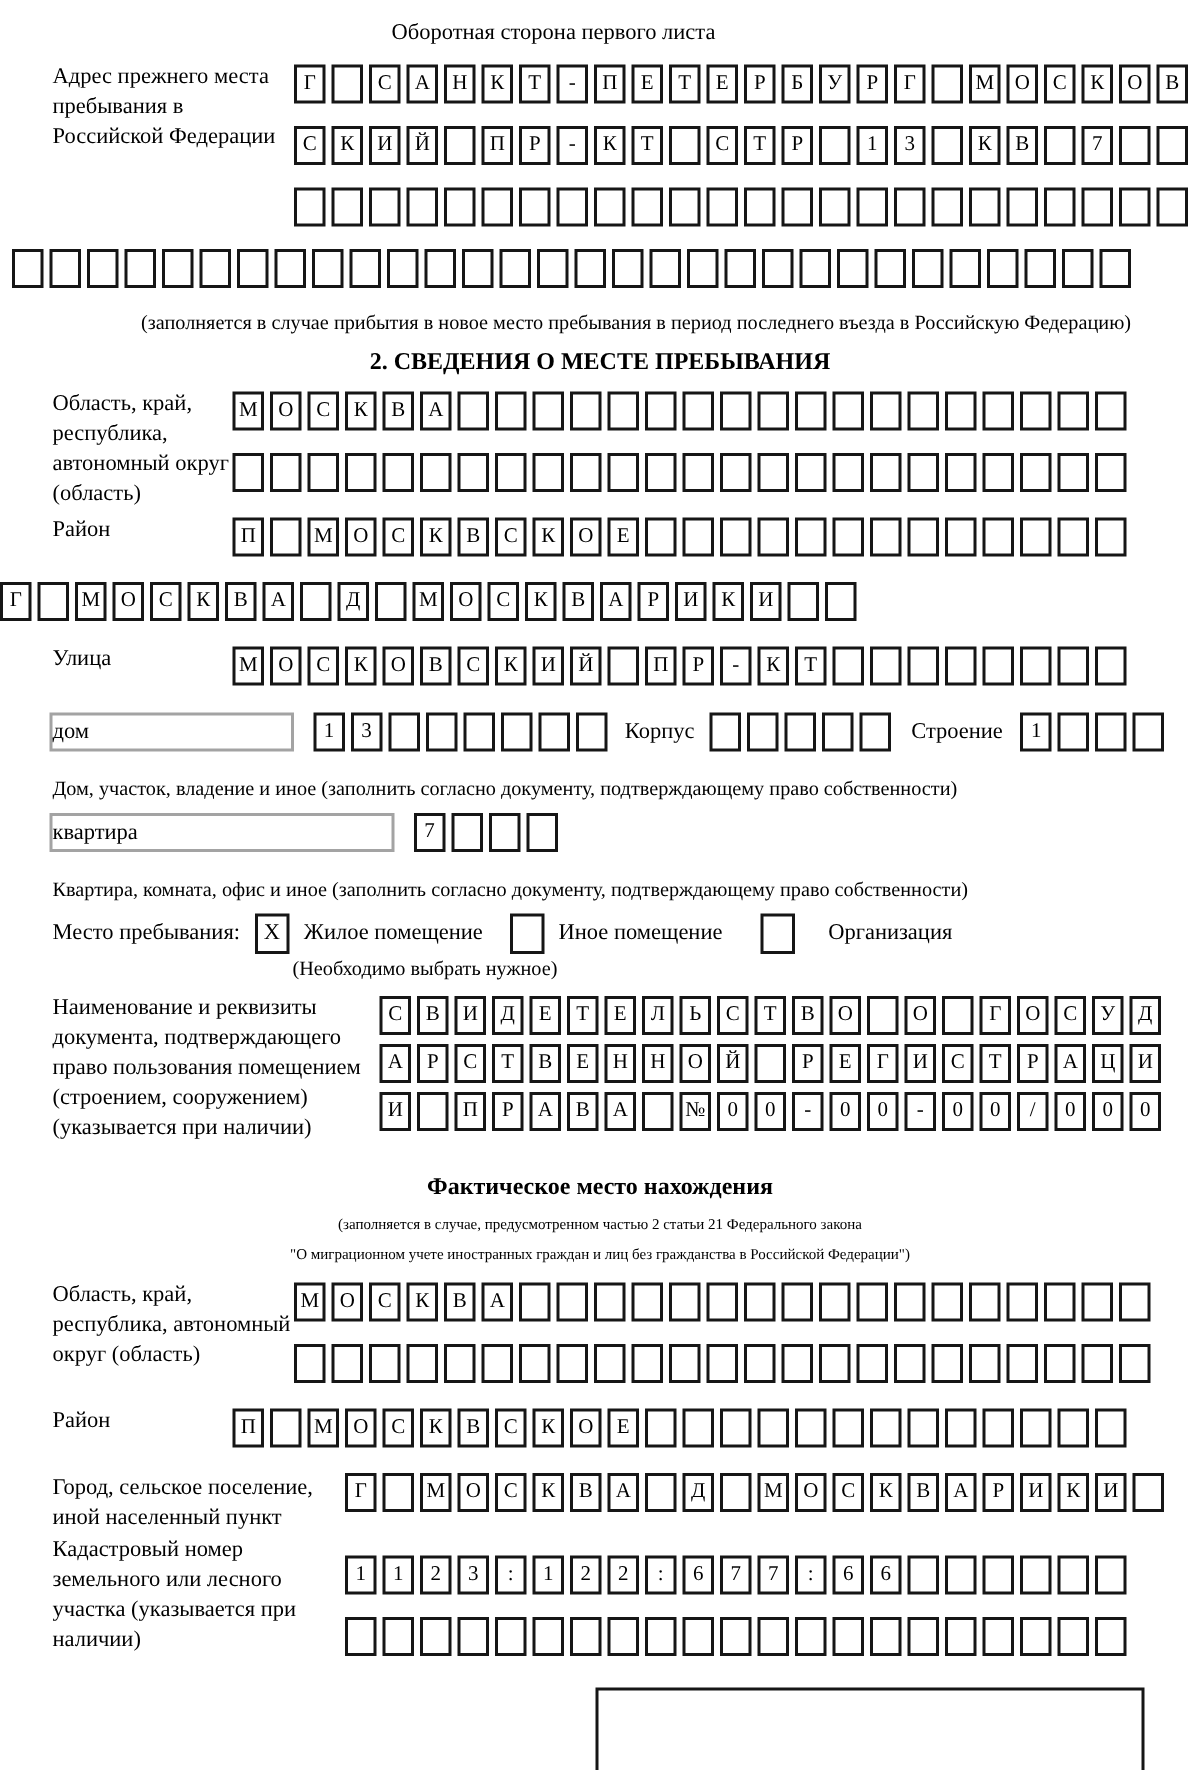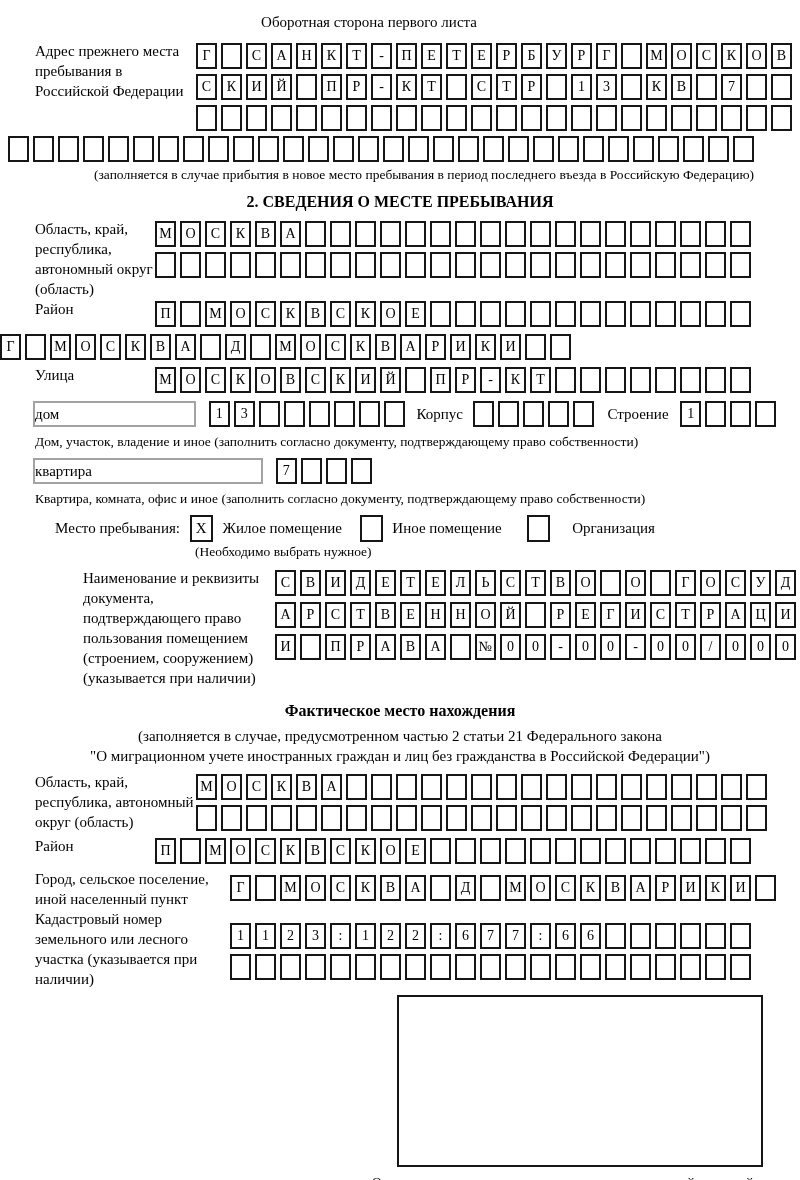--- a/index.html
+++ b/index.html
@@ -12,21 +12,21 @@
   }
   .hdr-note{ text-align:center; padding:14px 62px 0 0; font-size:15px; }
 
   .frow{ display:flex; align-items:flex-start; }
   .lbl{ box-sizing:border-box; padding-left:35px; line-height:20px; font-size:15px; }
   .lw155{ width:155px; }
   .lw180{ width:196px; }
   .lw230{ width:230px;font-family:Liberation Serif, serif; }
   .lw250{ width:253px; }
 
-  .cellrow{ white-space:nowrap; height:26px; margin-bottom:5px; }
+  .cellrow{ white-space:nowrap; height:26px; margin-bottom:15px; }
   .cell{
     display:inline-block; box-sizing:border-box;
     width:21px; height:26px;
     border:2px solid #161616; margin-right:4px;
     text-align:center; font-size:14px; line-height:21px;
     vertical-align:top;
   }
   .rows{ padding-top:2px; }
 
   .center-note{ text-align:center; font-size:13.5px; margin-top:2px;padding-left:48px; }
@@ -39,24 +39,24 @@
   }
   .inline-lbl{ line-height:26px; font-size:15px; display:inline-block; vertical-align:top; }
   .leftnote{ font-size:13.5px; margin:2px 0 8px 35px; }
 
   .cbox{
     display:inline-block; box-sizing:border-box;
     width:23px; height:27px; border:2px solid #161616;
     text-align:center; line-height:23px; font-size:15px;
     vertical-align:middle; margin:0 6px;
   }
-  .stayrow{ margin:6px 0 0 55px; }
+  .stayrow{ margin:6px 0 0 35px; }
   .stayrow .opt-lbl{ vertical-align:middle; }
 
-  .fact-note{ text-align:center; font-size:15px; line-height:20px; }
+  .fact-note{ text-align:center; font-size:10px; line-height:20px; }
 
   .stampbox{
     box-sizing:border-box; width:366px; height:172px;
     border:2px solid #161616; margin:6px 0 6px 397px;
   }
   .stamp-note{
     width:432px; margin-left:352px; text-align:center;
     font-size:14px; line-height:21px;
   }
   .mb6{margin-bottom:6px;}
@@ -127,21 +127,21 @@
   <span class="opt-lbl">Место пребывания:</span>
   <span class="cbox">X</span>
   <span class="opt-lbl">Жилое помещение</span>
   <span class="cbox" style="margin-left:14px;"></span>
   <span class="opt-lbl">Иное помещение</span>
   <span class="cbox" style="margin-left:22px;"></span>
   <span class="opt-lbl" style="margin-left:12px;">Организация</span>
 </div>
 <div style="margin-left:195px; font-size:13.5px; margin-top:2px;">(Необходимо выбрать нужное)</div>
 
-<div class="frow" style="margin-top:8px;padding-left:48px;">
+<div class="frow" style="margin-top:8px;">
   <div class="lbl lw250">Наименование и реквизиты документа, подтверждающего право пользования помещением (строением, сооружением) (указывается при наличии)</div>
   <div class="rows">
     <div class="cellrow" style="margin-bottom:6px;"><div class="cell">С</div><div class="cell">В</div><div class="cell">И</div><div class="cell">Д</div><div class="cell">Е</div><div class="cell">Т</div><div class="cell">Е</div><div class="cell">Л</div><div class="cell">Ь</div><div class="cell">С</div><div class="cell">Т</div><div class="cell">В</div><div class="cell">О</div><div class="cell"></div><div class="cell">О</div><div class="cell"></div><div class="cell">Г</div><div class="cell">О</div><div class="cell">С</div><div class="cell">У</div><div class="cell">Д</div></div>
     <div class="cellrow" style="margin-bottom:6px;"><div class="cell">А</div><div class="cell">Р</div><div class="cell">С</div><div class="cell">Т</div><div class="cell">В</div><div class="cell">Е</div><div class="cell">Н</div><div class="cell">Н</div><div class="cell">О</div><div class="cell">Й</div><div class="cell"></div><div class="cell">Р</div><div class="cell">Е</div><div class="cell">Г</div><div class="cell">И</div><div class="cell">С</div><div class="cell">Т</div><div class="cell">Р</div><div class="cell">А</div><div class="cell">Ц</div><div class="cell">И</div></div>
     <div class="cellrow"><div class="cell">И</div><div class="cell"></div><div class="cell">П</div><div class="cell">Р</div><div class="cell">А</div><div class="cell">В</div><div class="cell">А</div><div class="cell"></div><div class="cell">№</div><div class="cell">0</div><div class="cell">0</div><div class="cell">-</div><div class="cell">0</div><div class="cell">0</div><div class="cell">-</div><div class="cell">0</div><div class="cell">0</div><div class="cell">/</div><div class="cell">0</div><div class="cell">0</div><div class="cell">0</div></div>
   </div>
 </div>
 
 <div class="sec-title" style="margin-top:14px; margin-bottom:6px;">Фактическое место нахождения</div>
 <div class="fact-note">(заполняется в случае, предусмотренном частью 2 статьи 21 Федерального закона</div>

